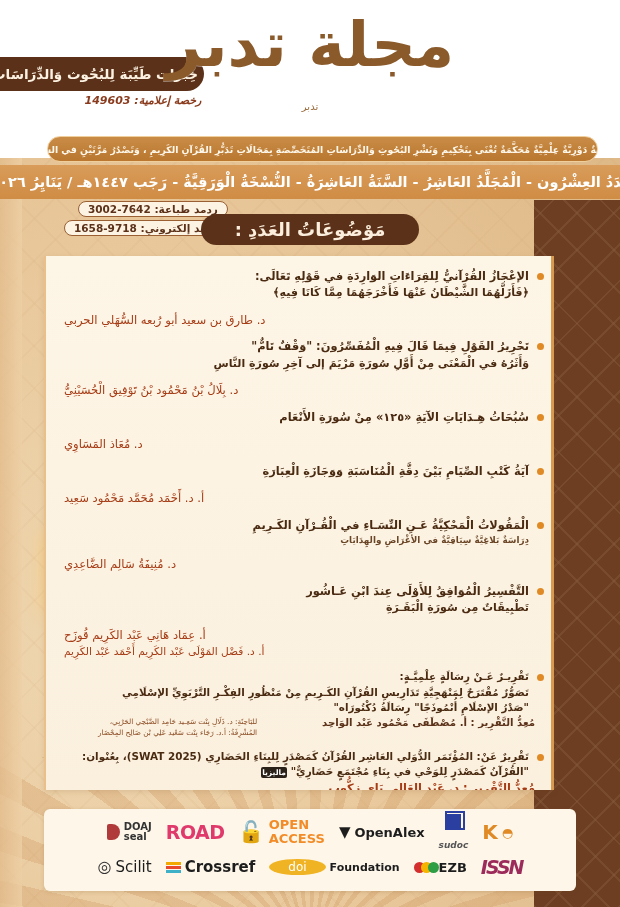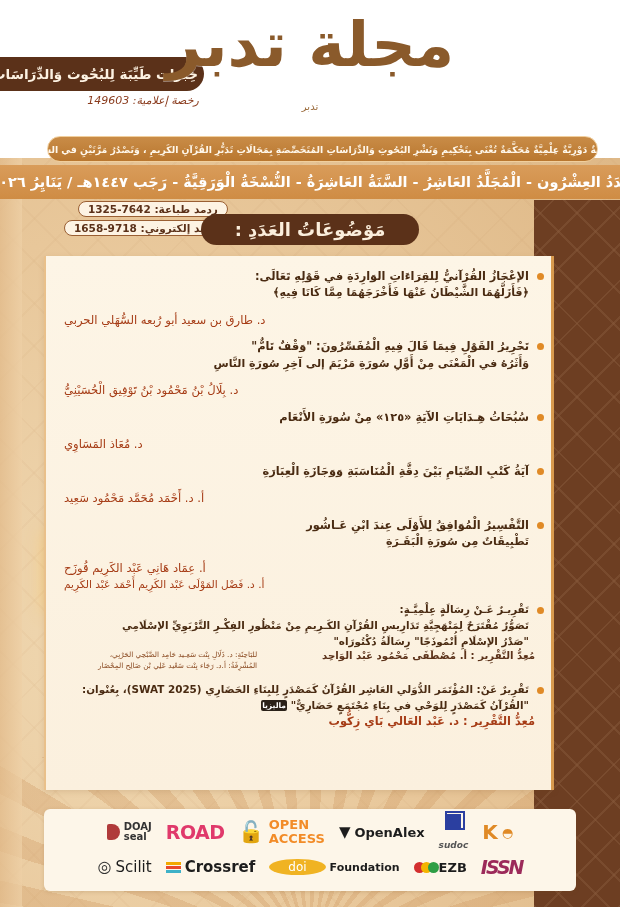--- a/index.html
+++ b/index.html
@@ -81,21 +81,21 @@
     letter-spacing: .2px;
     white-space: nowrap;
   }
   .license-line {
     position: absolute;
     left: 68px; top: 94px;
     width: 150px;
     text-align: center;
     color: #8a3b1d;
     font-size: 11px;
-    font-weight: 400;
+    font-weight: 700;
     font-style: italic;
     white-space: nowrap;
   }
 
   .journal-title {
     position: absolute;
     left: 0; right: 0; top: 14px;
     text-align: center;
     color: #8a5a2b;
     font-size: 62px;
@@ -378,21 +378,21 @@
     </div>
   </div>
 
   <div class="issue-band">
     <span>الْعَدَدُ العِشْرُون - الْمُجَلَّدُ العَاشِرُ - السَّنَةُ العَاشِرَةُ - النُّسْخَةُ الْوَرَقِيَّةُ - رَجَب ١٤٤٧هـ / يَنَايِرُ ٢٠٢٦م</span>
   </div>
 
   <div class="issn-wrap">
     <div class="issn-chip">
       <span>ردمد طباعة:</span>
-      <span class="num">1325-7642</span>
+      <span class="num">3002-7642</span>
     </div>
     <div class="issn-chip">
       <span>ردمد إلكتروني:</span>
       <span class="num">1658-9718</span>
     </div>
   </div>
 
   <div class="contents-heading">
     <div class="pill">مَوْضُوعَاتُ العَدَدِ :</div>
   </div>
@@ -450,20 +450,30 @@
     <div class="entry">
       <span class="bullet"></span>
       <div class="title-lines">
         <div>آيَةُ كَتْبِ الصِّيَامِ بَيْنَ دِقَّةِ الْمُنَاسَبَةِ وَوَجَازَةِ الْعِبَارَةِ</div>
       </div>
       <div class="authors">
         <div>أ. د. أَحْمَد مُحَمَّد مَحْمُود سَعِيد</div>
       </div>
     </div>
 
+    <div class="entry">
+      <span class="bullet"></span>
+      <div class="title-lines">
+        <div>الْمَقُولاتُ الْمَحْكِيَّةُ عَـنِ النِّسَـاءِ في الْقُـرْآنِ الكَـرِيمِ</div>
+      </div>
+      <div class="subtitle">دِرَاسَةٌ بَلاغِيَّةٌ سِيَاقِيَّةٌ في الأغْرَاضِ والهِدَايَاتِ</div>
+      <div class="authors">
+        <div>د. مُنِيفَةُ سَالِم الضَّاعِدِي</div>
+      </div>
+    </div>
 
     <div class="entry">
       <span class="bullet"></span>
       <div class="title-lines">
         <div>التَّفْسِيرُ الْمُوَافِقُ لِلأَوْلَى عِندَ ابْنِ عَـاشُور</div>
         <div class="l2">تَطْبِيقَاتٌ مِن سُورَةِ الْبَقَـرَةِ</div>
       </div>
       <div class="authors">
         <div>أ. عِمَاد هَانِي عَبْد الكَرِيم قُوزَح</div>
         <div class="small">أ. د. فَضْل المَوْلَى عَبْد الكَرِيم أَحْمَد عَبْد الكَرِيم</div>

